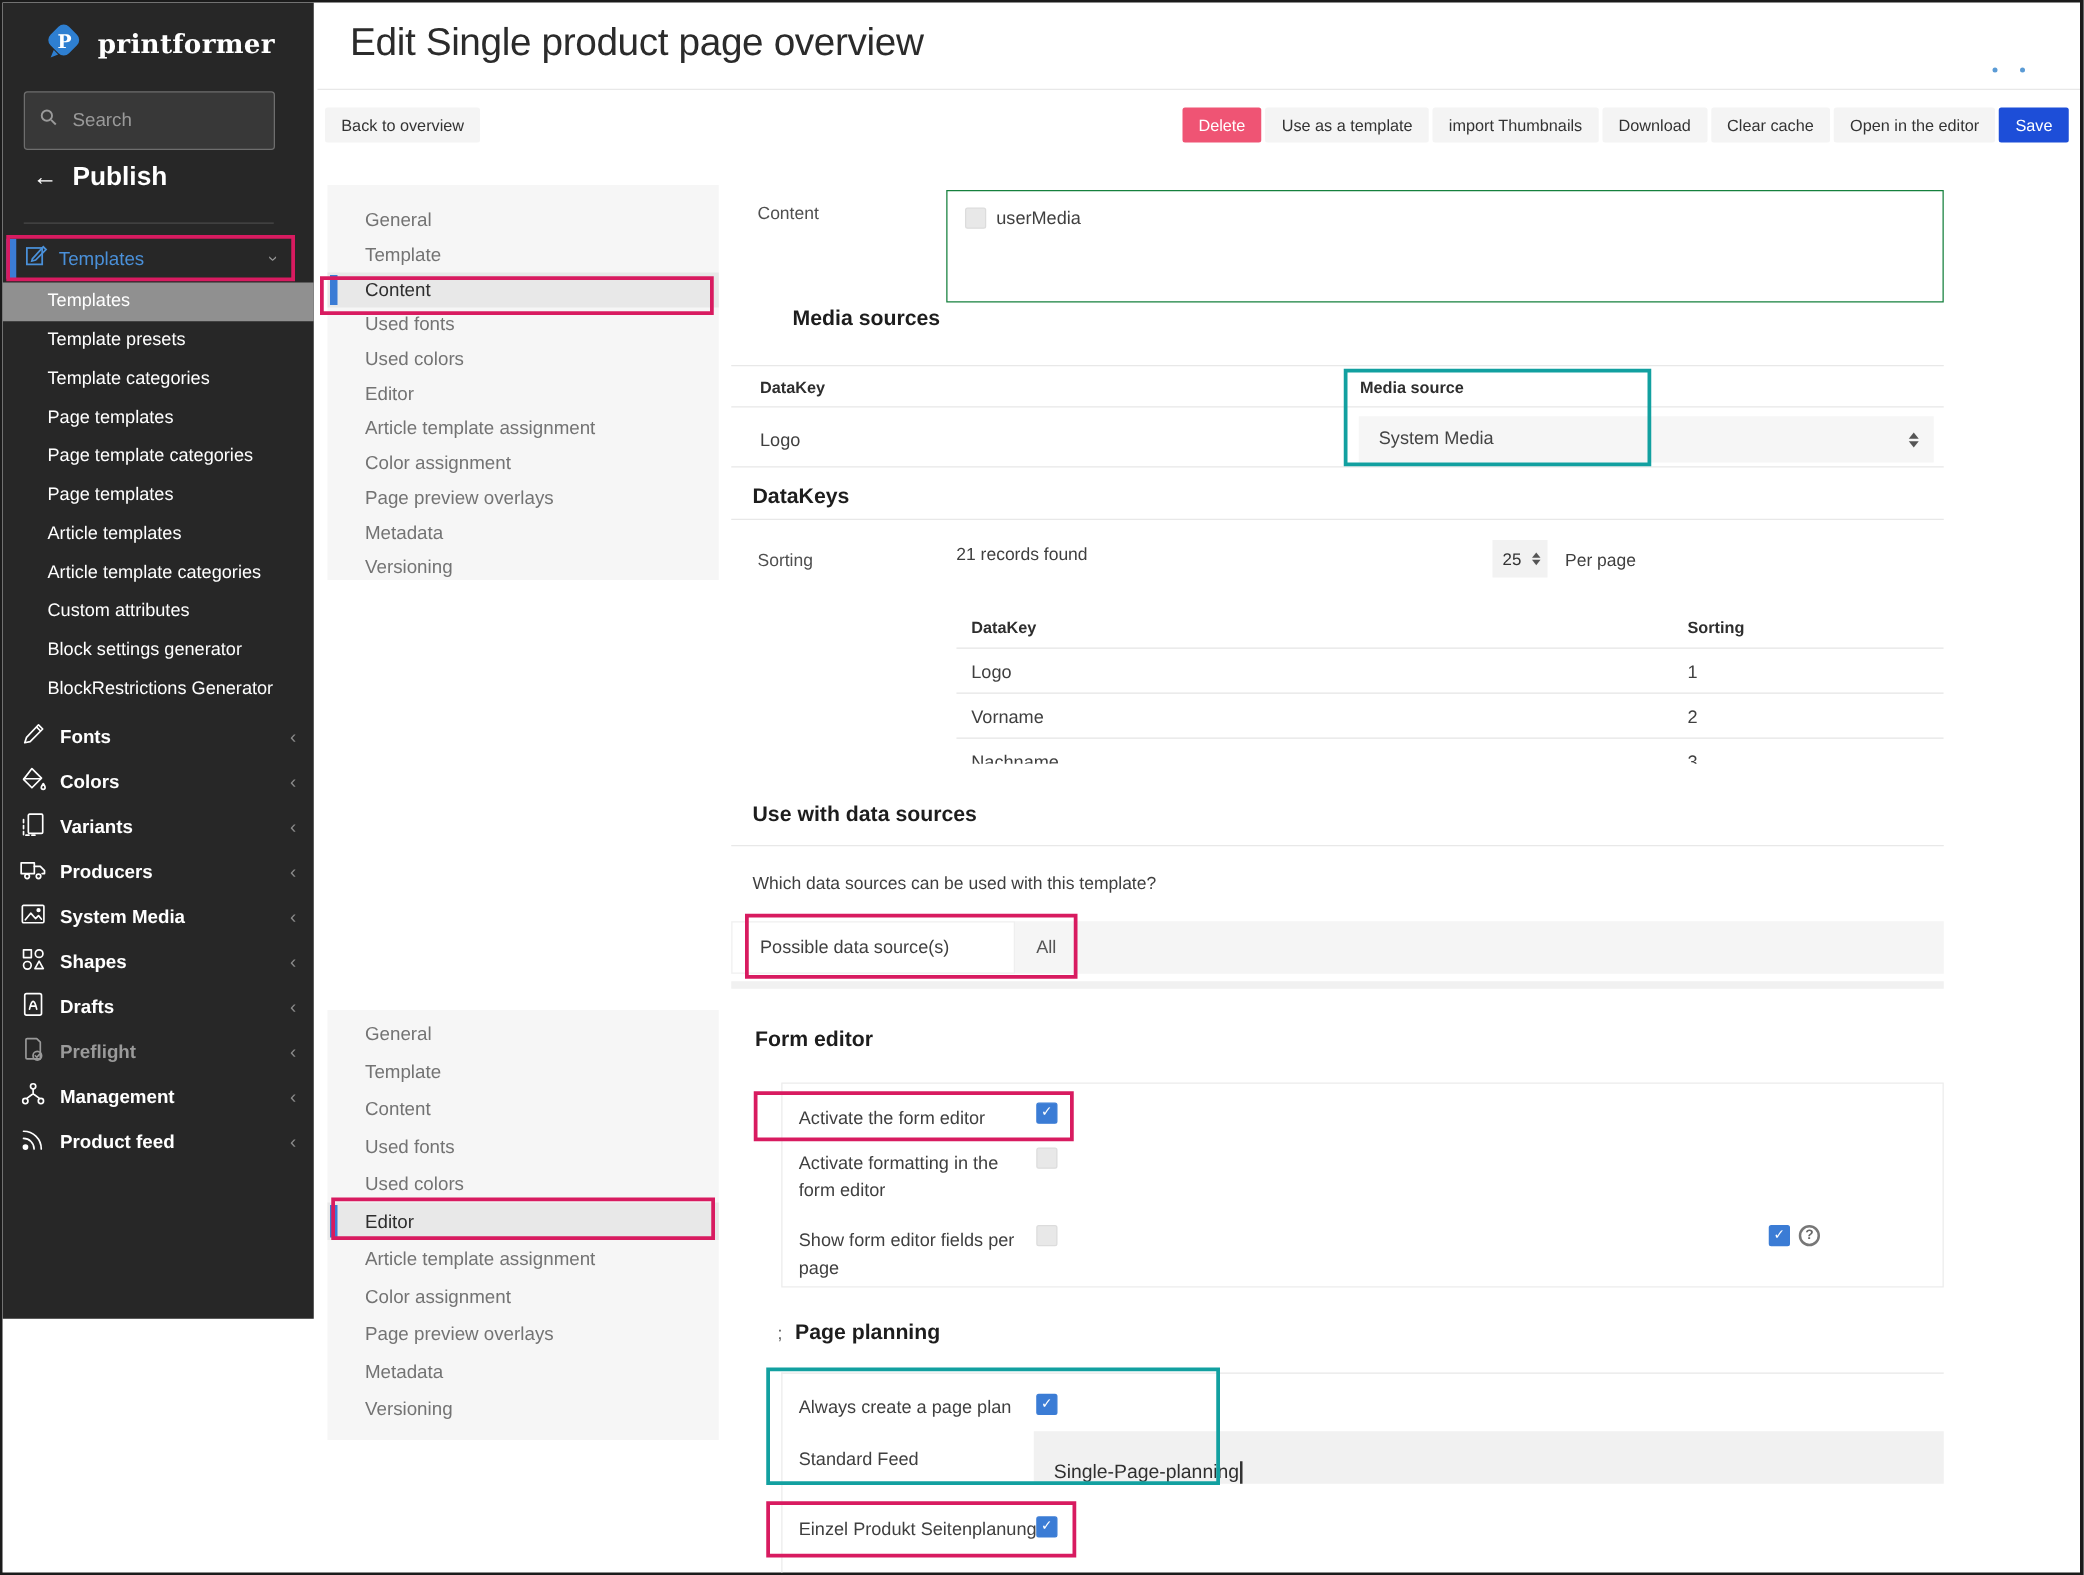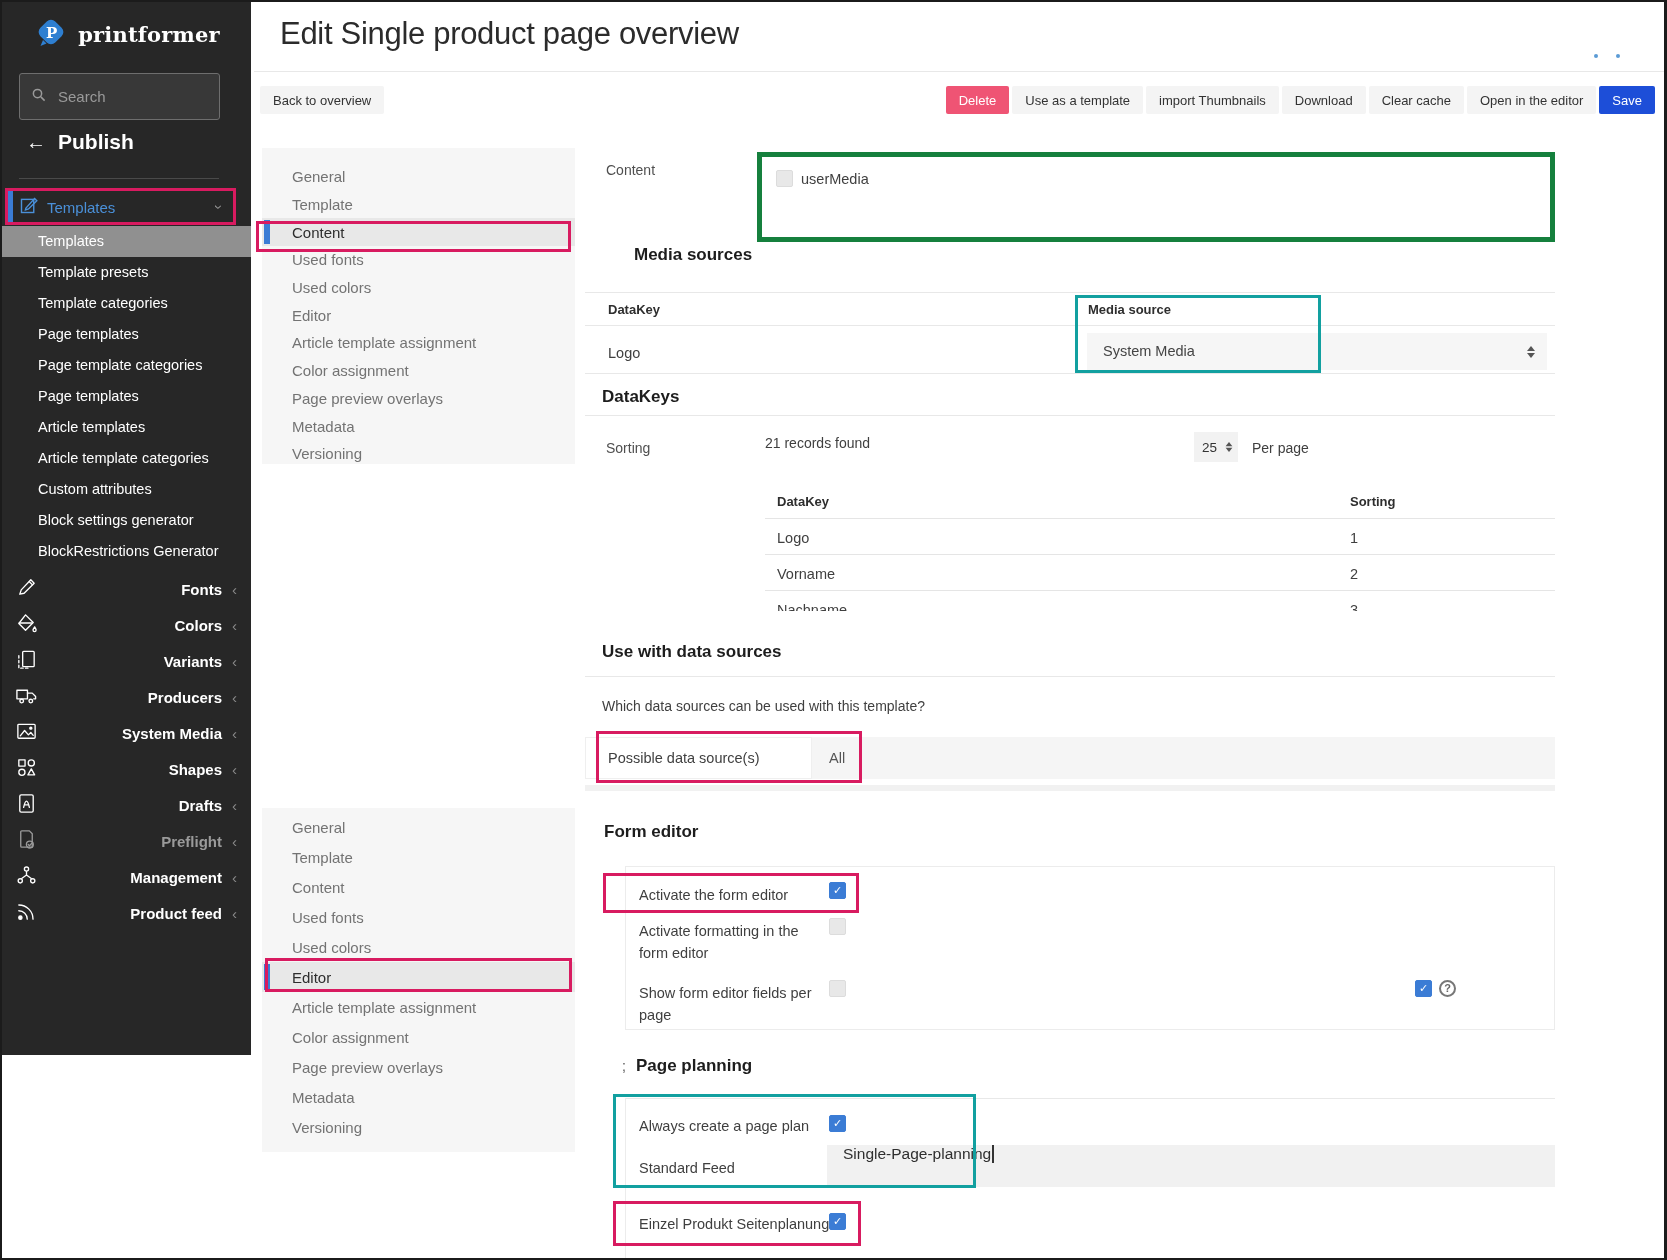--- a/index.html
+++ b/index.html
@@ -19,21 +19,21 @@
   .sb-div{position:absolute;left:17px;top:176px;width:200px;height:1px;background:#4a4a4a;}
   .sb-sec-head{position:absolute;left:3px;top:189px;width:231px;height:32px;display:flex;align-items:center;}
   .sb-bluebar{width:8px;height:32px;background:#3b7cd5;margin-right:5px;}
   .sb-sec-head .lbl{color:#4a90d9;font-size:15px;margin-left:8px;flex:1;}
   .chev-down{color:#9a9a9a;font-size:14px;display:inline-block;transform:rotate(90deg);margin-right:14px;}
   .sb-menu{position:absolute;left:0;top:224px;width:249px;}
   .sb-item{height:31px;line-height:31px;padding-left:36px;color:#fff;font-size:14.5px;cursor:pointer;}
   .sb-item.active{background:#909090;}
   .sb-secs{position:absolute;left:0;top:569px;width:249px;}
   .sb-sec{height:36px;display:flex;align-items:center;padding:0 14px 0 13px;color:#fff;font-size:15px;font-weight:600;gap:10px;}
-  .sb-sec .lbl{flex:1;text-align:right;}
+  .sb-sec .lbl{flex:1;}
   .sb-sec .chev{color:#8a8a8a;font-size:15px;font-weight:400;}
   .sb-sec.dim .lbl{color:#9a9a9a;}
   
   .page-title{position:absolute;left:278px;top:14px;font-size:31px;font-weight:500;color:#2b2b2b;letter-spacing:-.3px;}
   .dot{position:absolute;width:4px;height:4px;border-radius:50%;background:#5b9bd5;}
   .hline{position:absolute;height:1px;background:#e8e8e8;}
   .btn{height:28px;border:none;border-radius:2px;background:#f4f4f4;color:#333;font-size:13px;
        font-family:"Liberation Sans",sans-serif;padding:0 13px;cursor:pointer;white-space:nowrap;}
   .btn.danger{background:#ef5474;color:#fff;}
   .btn.primary{background:#1d4ed8;color:#fff;}
@@ -51,35 +51,35 @@
   
   .flabel{position:absolute;font-size:14px;color:#4f4f4f;}
   .h2{position:absolute;font-size:17px;font-weight:600;color:#1d1d1d;}
   .body-txt{position:absolute;font-size:14px;color:#3f3f3f;}
   .colhead{position:absolute;font-size:13px;font-weight:700;color:#2e2e2e;}
   .cell{position:absolute;font-size:14.5px;color:#3f3f3f;}
   .cb{display:inline-block;width:17px;height:17px;background:#e8e8e8;border:1px solid #dcdcdc;border-radius:2px;
       box-sizing:border-box;text-align:center;line-height:15px;font-size:11px;color:transparent;cursor:pointer;}
   .cb.on{background:#3b7cd5;border-color:#3b7cd5;color:#fff;}
   .abs{position:absolute;}
-  .content-box{position:absolute;left:755px;top:150px;width:798px;height:90px;border:5px solid #15803d;box-sizing:border-box;}
+  .content-box{position:absolute;left:755px;top:150px;width:798px;height:90px;border:1px solid #15803d;box-sizing:border-box;}
   .opt-row{display:flex;align-items:center;gap:8px;margin:13px 0 0 14px;font-size:14.5px;color:#3f3f3f;}
   .sel-gray{position:absolute;background:#f6f6f6;display:flex;align-items:center;}
   .stepper{display:inline-flex;flex-direction:column;gap:2px;}
   .tri-up{width:0;height:0;border-left:4px solid transparent;border-right:4px solid transparent;border-bottom:5px solid #555;}
   .tri-dn{width:0;height:0;border-left:4px solid transparent;border-right:4px solid transparent;border-top:5px solid #555;}
   .dk-table{position:absolute;left:763px;top:478px;width:790px;height:131px;overflow:hidden;}
   .dk-line{position:absolute;left:0;width:790px;height:1px;background:#e5e5e5;}
   .pds-row{position:absolute;left:583px;top:735px;width:970px;height:42px;background:#f5f5f5;}
   .pds-white{position:absolute;left:0;top:0;width:227px;height:42px;background:#fff;border:1px solid #efefef;box-sizing:border-box;}
   .band{position:absolute;left:583px;top:783px;width:970px;height:6px;background:#f1f1f1;}
   .group-box{position:absolute;border:1px solid #ececec;box-sizing:border-box;}
   .qmark{display:inline-block;width:17px;height:17px;border:2px solid #777;border-radius:50%;box-sizing:border-box;
          text-align:center;line-height:13px;font-size:11px;font-weight:700;color:#666;}
-  .input-gray{position:absolute;background:#f1f1f1;display:flex;align-items:flex-start;}
+  .input-gray{position:absolute;background:#f1f1f1;display:flex;align-items:flex-end;}
   .caret{display:inline-block;width:2px;height:18px;background:#333;margin-left:1px;}
   
   .ann{position:absolute;border:3px solid #d81b60;pointer-events:none;box-sizing:border-box;}
   .ann.teal{border-color:#12a0a0;}
   .wraplbl{position:absolute;font-size:14.5px;color:#3f3f3f;line-height:22px;}
 </style>
 </head>
 <body>
 
 <div class="frame">

